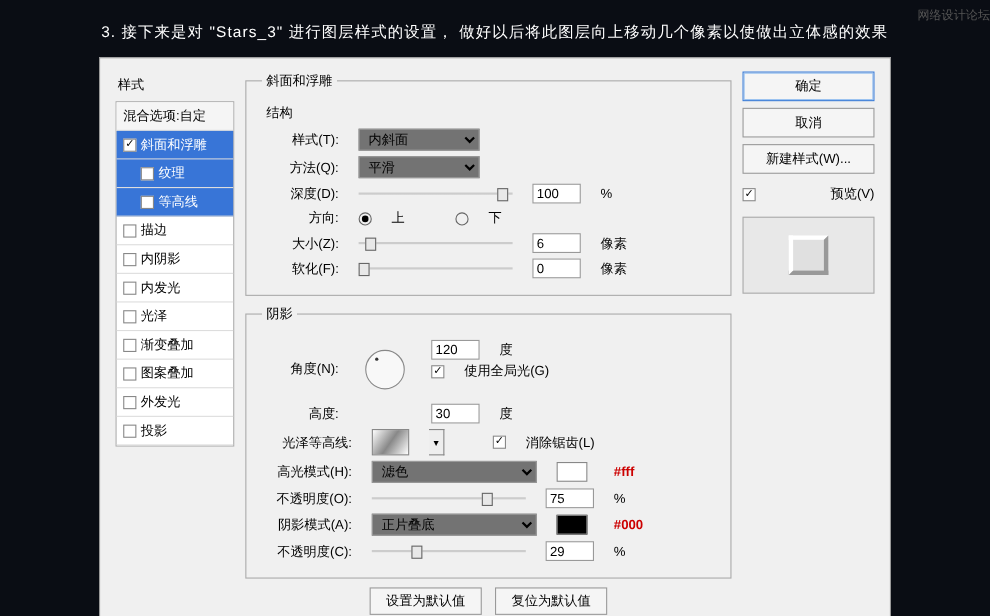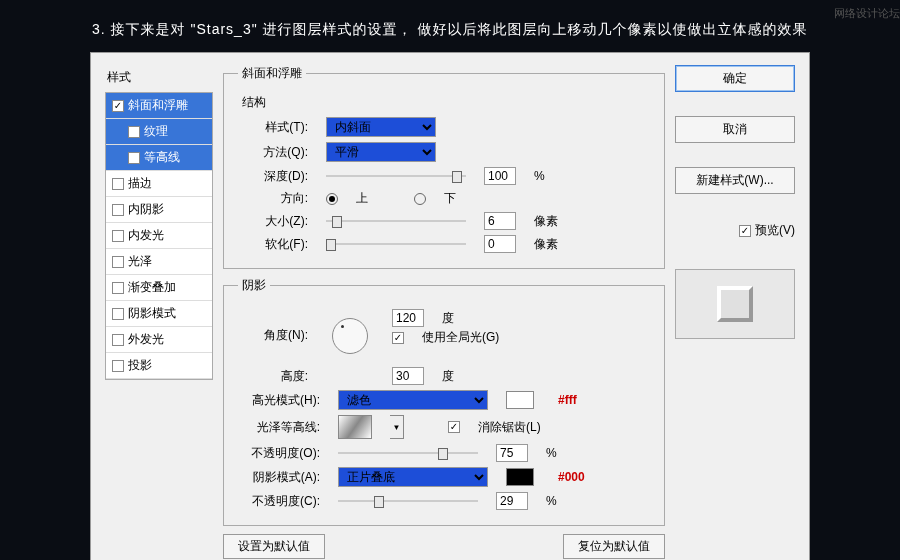--- a/index.html
+++ b/index.html
@@ -16,62 +16,63 @@
 .styles-list .item.sub{padding-left:22px}
 .cb{width:12px;height:12px;border:1px solid #888;background:#fff;display:inline-flex;align-items:center;justify-content:center;font-size:10px;line-height:1}
 .cb.on::after{content:"✓";color:#000}
 .mid-col{flex:1}
 fieldset{border:1px solid #aaa;padding:10px 14px;margin-bottom:8px}
 legend{padding:0 4px}
 .inner-title{margin:2px 0 6px 4px}
 .row{display:flex;align-items:center;margin:5px 0;gap:18px}
 .lbl{width:70px;text-align:right}
 .lbl2{width:82px;text-align:right}
-select{border:1px solid #999;background:#1d4ed8;height:20px;padding:0 4px;font-size:12px}
+select{border:1px solid #999;background:#737373;height:20px;padding:0 4px;font-size:12px}
 .sel-w1{width:110px}
 .sel-w2{width:150px}
 input[type=text]{border:1px solid #999;height:18px;padding:0 3px;text-align:left;font-size:12px}
-.num{width:32px}
+.num{width:44px}
 .slider{height:14px;width:140px;position:relative;background:linear-gradient(#ccc,#ccc) center/100% 2px no-repeat}
 .slider::after{content:"";position:absolute;top:2px;width:8px;height:10px;background:#e8e8e8;border:1px solid #666}
 .sld-100::after{left:126px}
 .sld-6::after{left:6px}
 .sld-0::after{left:0}
 .sld-75::after{left:100px}
 .sld-29::after{left:36px}
 .radio{width:12px;height:12px;border:1px solid #666;border-radius:50%;display:inline-flex;align-items:center;justify-content:center}
 .radio.on::after{content:"";width:6px;height:6px;background:#000;border-radius:50%}
 .angle-wheel{width:36px;height:36px;border:1px solid #888;border-radius:50%;background:#f8f8f8;position:relative;margin:0 6px}
 .angle-wheel::after{content:"";position:absolute;width:3px;height:3px;background:#333;border-radius:50%;top:6px;left:8px}
 .gloss{width:34px;height:24px;border:1px solid #888;background:linear-gradient(125deg,#fff 0%,#888 50%,#fff 100%);display:inline-block}
 .dd{width:14px;height:24px;border:1px solid #888;border-left:none;background:#eee;display:inline-flex;align-items:center;justify-content:center;font-size:8px}
 .swatch{width:28px;height:18px;border:1px solid #888;display:inline-block}
 .sw-white{background:#fff}
 .sw-black{background:#000}
 .hex{color:#c00;font-weight:bold;margin-left:6px}
 .btn{background:#f5f5f5;border:1px solid #999;padding:3px 14px;cursor:pointer}
-.btn-row{display:flex;gap:12px;justify-content:space-between;margin-top:8px}
-.right-col{width:120px;display:flex;flex-direction:column;gap:24px;align-items:stretch}
+.btn-row{display:flex;gap:12px;justify-content:center;margin-top:8px}
+.right-col{width:120px;display:flex;flex-direction:column;gap:6px;align-items:stretch}
 .rbtn{border:1px solid #999;background:#f5f5f5;padding:4px 0;text-align:center;cursor:pointer}
 .rbtn.primary{border:1px solid #3b7dd8;box-shadow:0 0 0 1px #9cc3f0 inset}
 .preview-box{border:1px solid #aaa;background:#e8e8e8;height:70px;margin-top:6px;display:flex;align-items:center;justify-content:center}
 .preview-bevel{width:36px;height:36px;background:#e0e0e0;border:4px solid;border-color:#fff #999 #999 #fff}
-.chk-row{display:flex;align-items:center;gap:4px;justify-content:flex-end;margin-top:4px}
+.chk-row{display:flex;align-items:center;gap:4px;justify-content:space-between;margin-top:4px}
 </style>
 </head>
 <body>
 
 <div class="instruction">3. 接下来是对 "Stars_3" 进行图层样式的设置，  做好以后将此图层向上移动几个像素以使做出立体感的效果</div>
 <div class="watermark">网络设计论坛</div>
 
 <div class="dialog">
 
   <div class="left-col">
     <div class="styles-title">样式</div>
     <div class="styles-list">
+      <div class="item head">混合选项:自定</div>
       <div class="item sel">
           <span class="cb on"></span>
           <span>斜面和浮雕</span>
         </div>
       <div class="item sel sub">
           <span class="cb"></span>
           <span>纹理</span>
         </div>
       <div class="item sel sub">
           <span class="cb"></span>
@@ -92,21 +93,21 @@
       <div class="item">
           <span class="cb"></span>
           <span>光泽</span>
         </div>
       <div class="item">
           <span class="cb"></span>
           <span>渐变叠加</span>
         </div>
       <div class="item">
           <span class="cb"></span>
-          <span>阴影模式</span>
+          <span>图案叠加</span>
         </div>
       <div class="item">
           <span class="cb"></span>
           <span>外发光</span>
         </div>
       <div class="item">
           <span class="cb"></span>
           <span>投影</span>
         </div>
     </div>
@@ -177,33 +178,33 @@
         </div>
 
       <div class="row">
           <span class="lbl">高度:</span>
         <span style="width:48px"></span>
         <input class="num" type="text" value="30" style="">
         <span>度</span>
         </div>
 
       <div class="row">
-          <span class="lbl2">高光模式(H):</span>
-        <select class="sel-w2"><option>滤色</option></select>
-        <span class="swatch sw-white"></span>
-        <span class="hex">#fff</span>
-        </div>
-
-      <div class="row">
           <span class="lbl2">光泽等高线:</span>
         <span class="gloss"></span>
           <span class="dd">▼</span>
         <span style="width:8px"></span>
         <span class="cb on"></span>
           <span>消除锯齿(L)</span>
+        </div>
+
+      <div class="row">
+          <span class="lbl2">高光模式(H):</span>
+        <select class="sel-w2"><option>滤色</option></select>
+        <span class="swatch sw-white"></span>
+        <span class="hex">#fff</span>
         </div>
 
       <div class="row">
           <span class="lbl2">不透明度(O):</span>
         <span class="slider sld-75"></span>
         <input class="num" type="text" value="75" style="">
         <span>%</span>
         </div>
 
       <div class="row">

